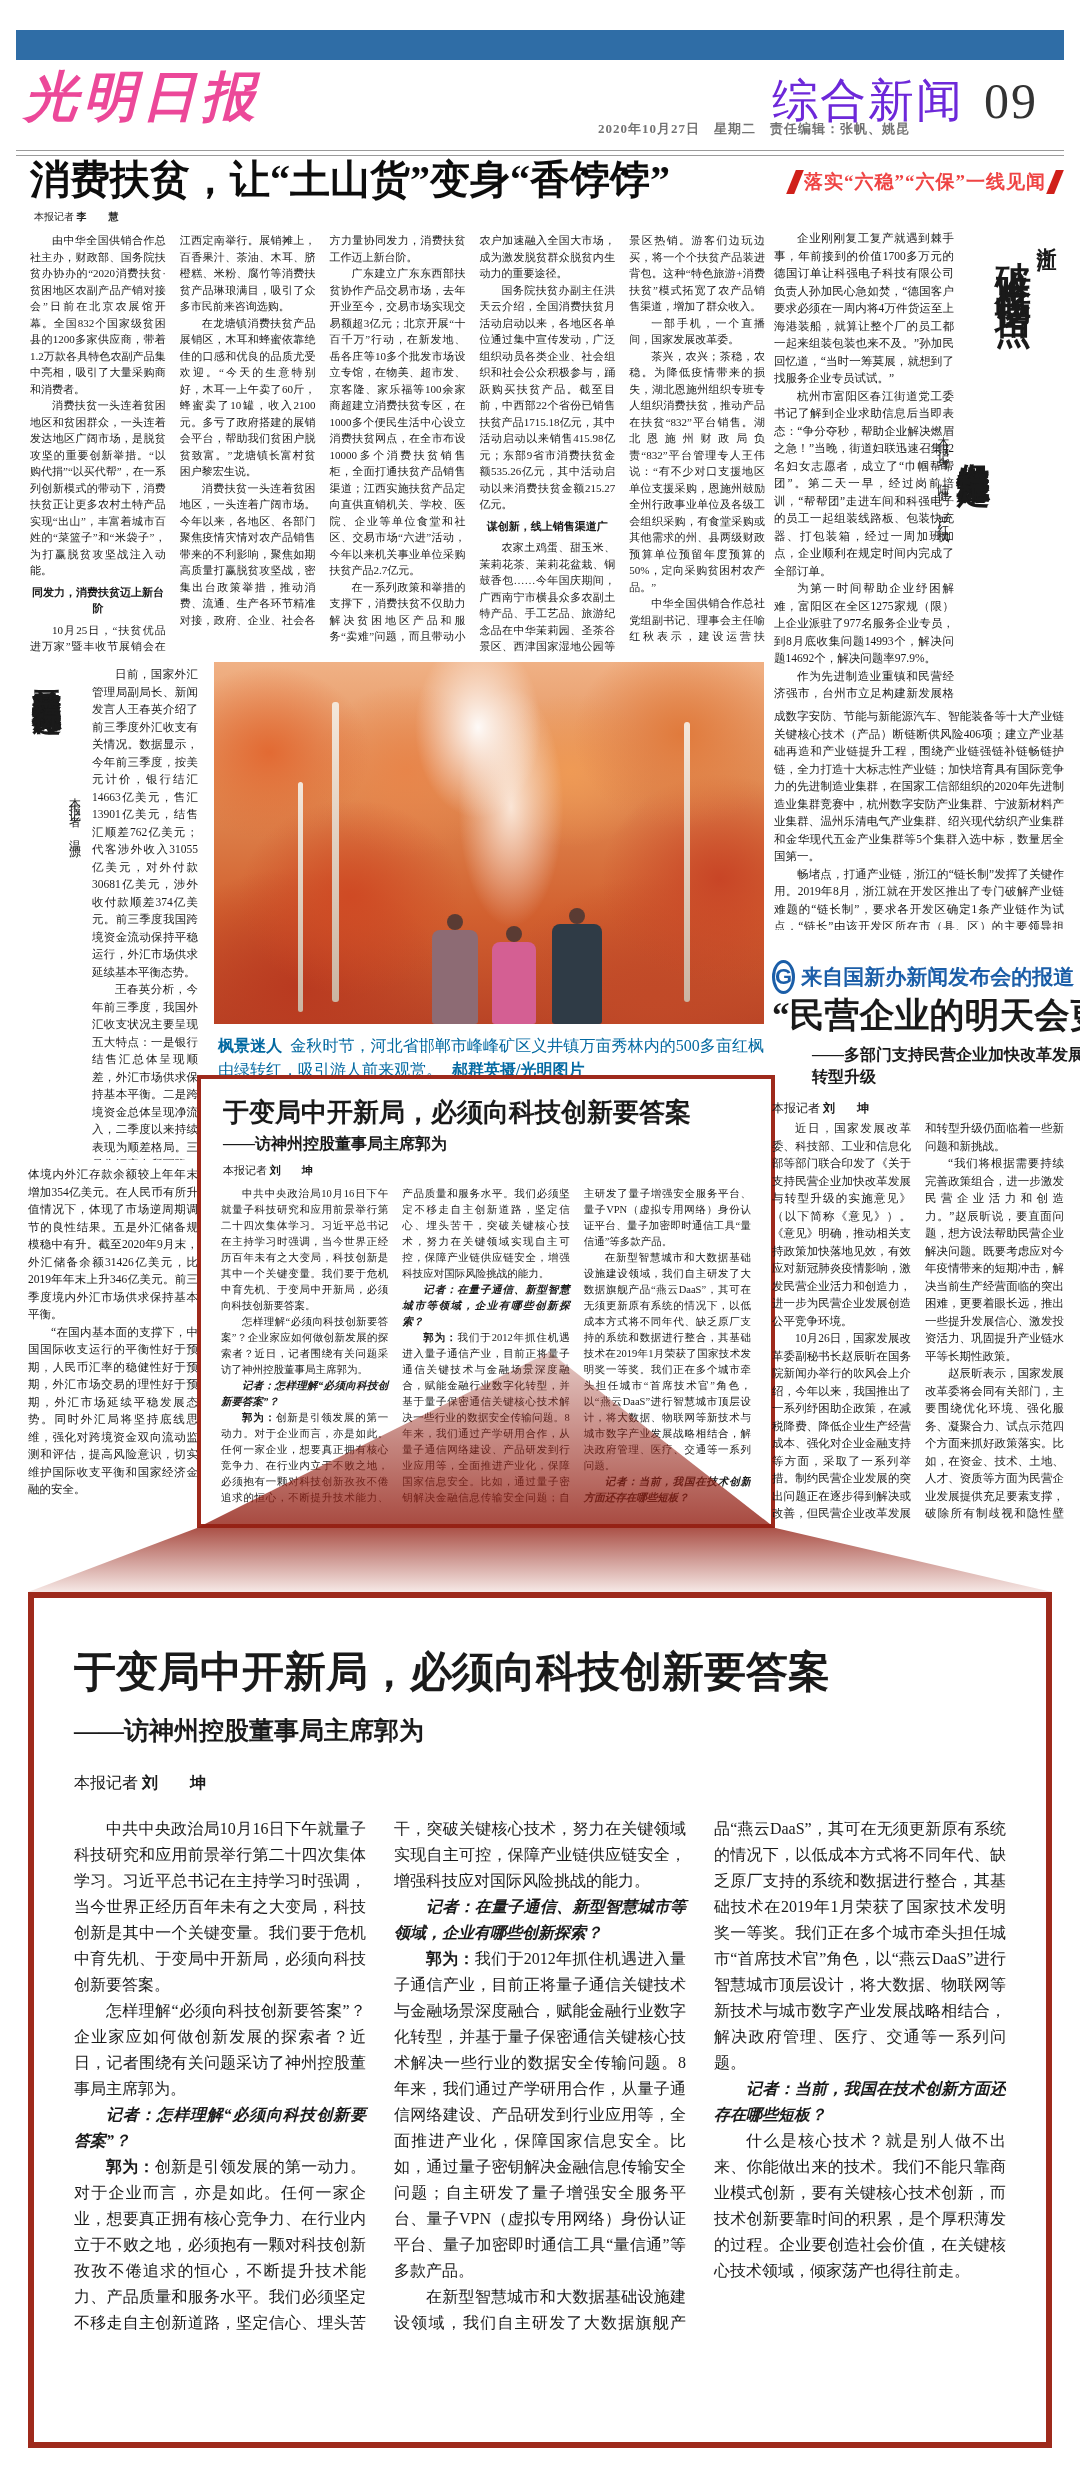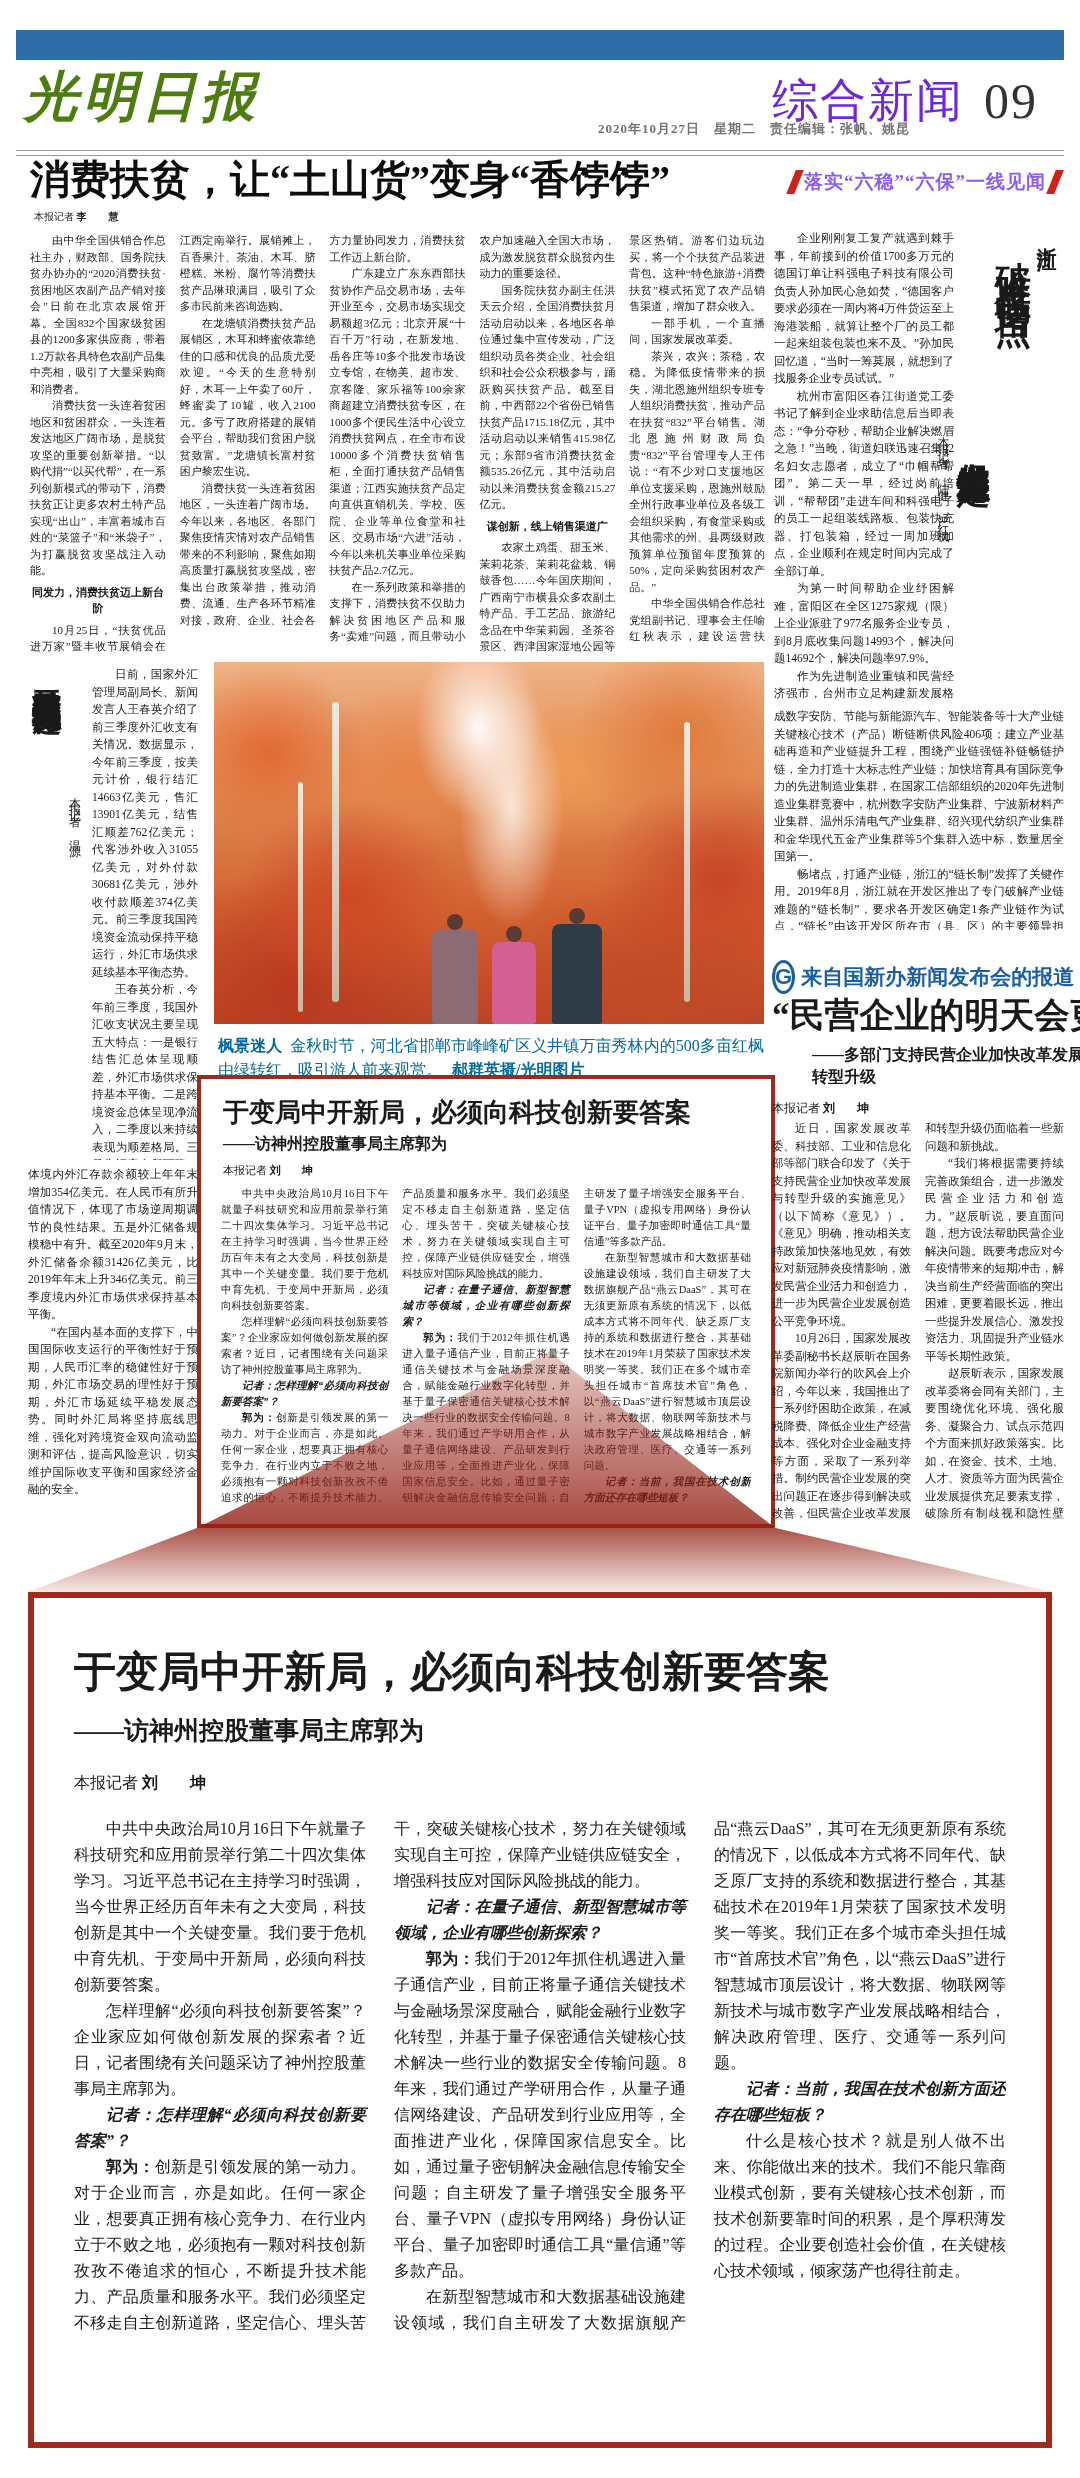--- a/index.html
+++ b/index.html
@@ -3,41 +3,41 @@
 <meta charset="utf-8">
 <style>
   html,body{margin:0;padding:0;background:#e8e8e8;}
   *{box-sizing:border-box;}
   .page{position:relative;width:1080px;height:2478px;margin:0 auto;background:#ffffff;
         font-family:"Liberation Serif","DejaVu Serif",serif;color:#1a1a1a;overflow:hidden;}
   .abs{position:absolute;}
   
   .topbar{left:16px;top:30px;width:1048px;height:30px;background:#2f6da6;}
   .masthead-logo{left:24px;top:70px;font-size:54px;font-weight:bold;font-style:italic;
-                 color:#4d7c0f;letter-spacing:5px;line-height:1;}
+                 color:#ec4899;letter-spacing:5px;line-height:1;}
   .dateline{left:598px;top:120px;font-size:13px;font-weight:bold;color:#737373;letter-spacing:1px;}
   .section-name{left:772px;top:78px;font-size:46px;font-weight:normal;color:#6d28d9;letter-spacing:2px;line-height:1;}
   .page-number{left:984px;top:76px;font-size:50px;color:#333;letter-spacing:2px;line-height:1;}
   .head-rule{left:16px;top:150px;width:1048px;height:6px;border-top:1px solid #9a9a9a;border-bottom:1px solid #9a9a9a;}
   
   .lead-headline{left:30px;top:158px;width:740px;font-size:40px;font-weight:bold;color:#0d0d0d;
                  line-height:1.1;white-space:nowrap;}
   .lead-byline{left:34px;top:210px;font-size:10px;color:#222;}
   .lead-byline b{letter-spacing:6px;}
   .art{text-align:justify;overflow:hidden;}
   .art p{margin:0;text-indent:2em;}
   .art p.subhead{text-indent:0;text-align:center;font-weight:bold;margin:5px 0;}
   .art p.noindent{text-indent:0;}
   .art p.q{font-weight:bold;font-style:italic;}
   .lead-body{left:30px;top:232px;width:735px;height:426px;column-count:5;column-gap:14px;
              font-size:11px;line-height:16.5px;}
   
   .banner{left:786px;top:166px;width:278px;height:32px;display:flex;align-items:center;}
   .banner .slash{width:9px;height:24px;background:#d0201a;transform:skewX(-22deg);margin:0 5px;}
-  .banner .btext{color:#8b5cf6;font-weight:bold;font-size:19px;letter-spacing:1px;white-space:nowrap;}
+  .banner .btext{color:#ef4444;font-weight:bold;font-size:19px;letter-spacing:1px;white-space:nowrap;}
   .zh-narrow{left:774px;top:230px;width:180px;height:474px;font-size:11.5px;line-height:17.5px;}
   .zh-vert{left:950px;top:232px;width:114px;height:472px;writing-mode:vertical-rl;}
   .zh-vert>div{margin:0 3px;}
   .zh-kicker{font-size:20px;font-weight:bold;letter-spacing:4px;}
   .zh-h1{font-size:36px;font-weight:bold;letter-spacing:10px;line-height:1.05;}
   .zh-h2{font-size:33px;font-weight:bold;letter-spacing:1px;padding-top:205px;line-height:1.08;}
   .zh-byline{font-size:12px;letter-spacing:7px;padding-top:195px;color:#222;}
   .zh-wide{left:774px;top:708px;width:290px;height:222px;font-size:11.5px;line-height:17.5px;}
   
   .brief-kicker{left:772px;top:960px;width:292px;display:flex;align-items:center;gap:6px;}

